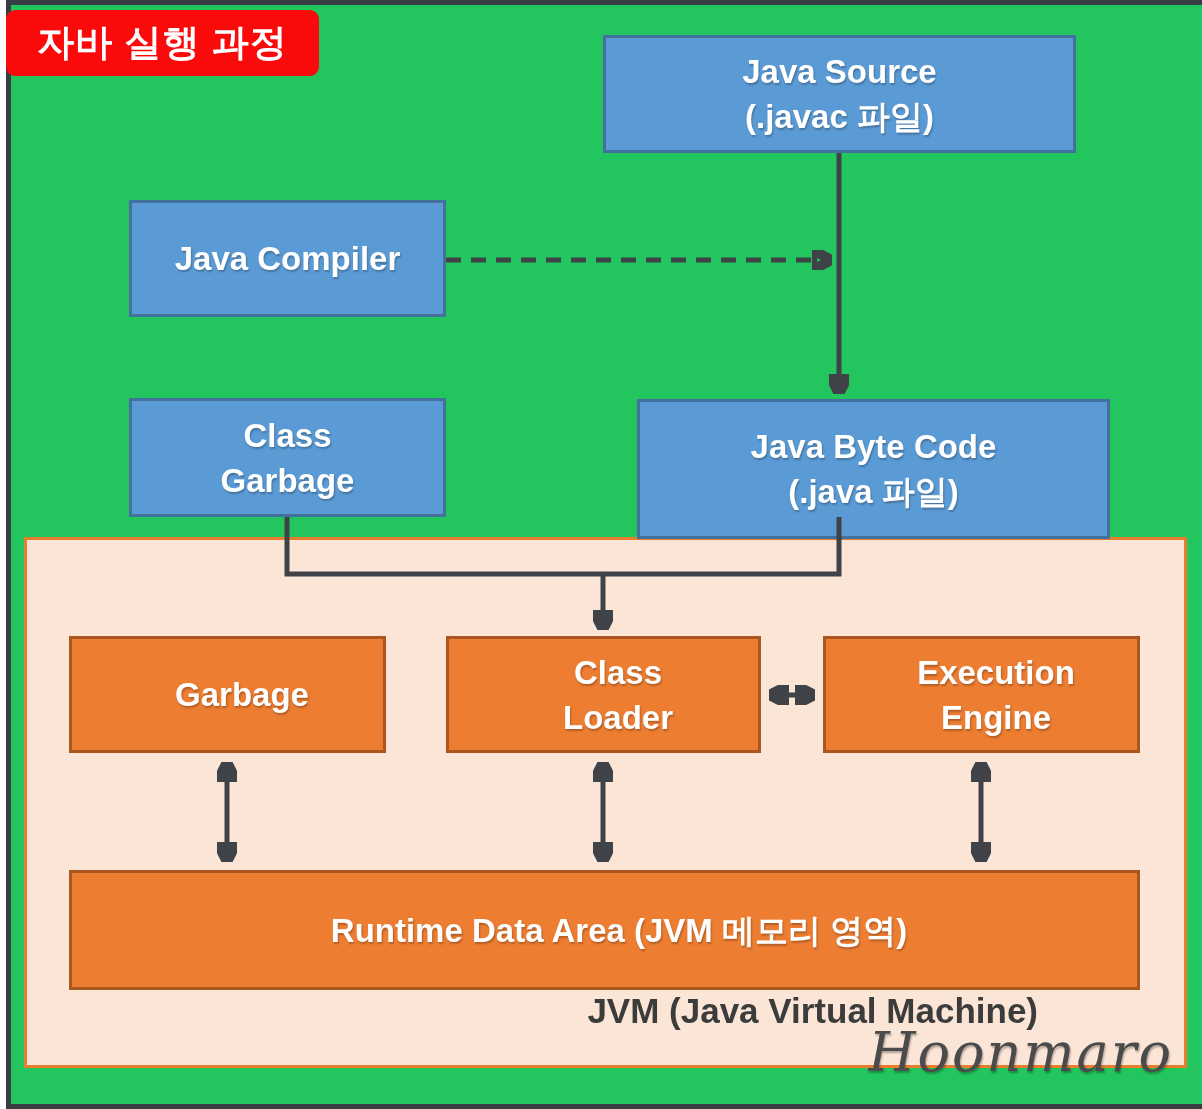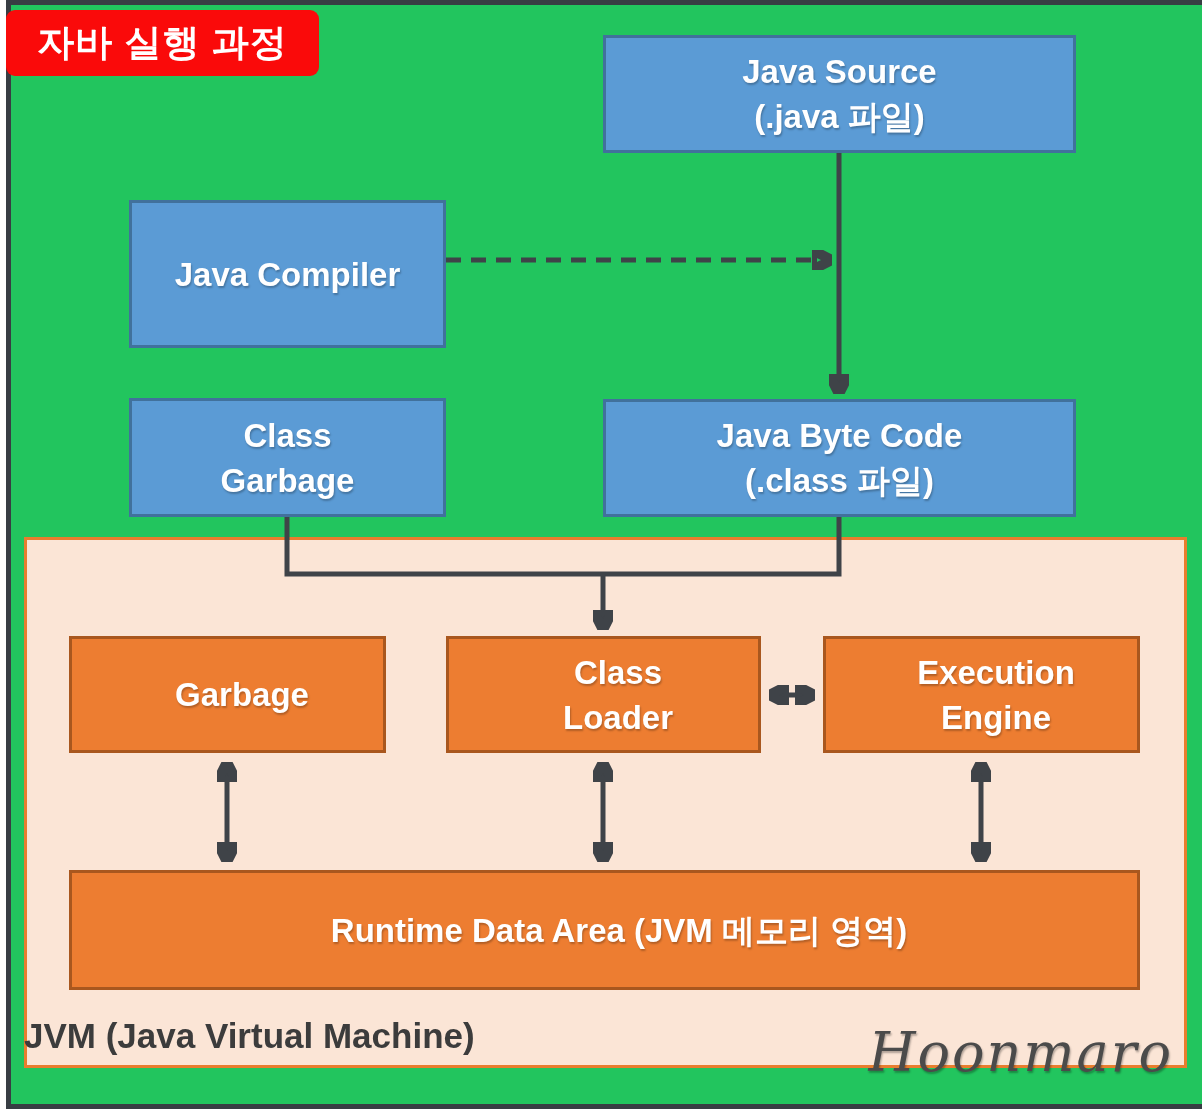--- a/index.html
+++ b/index.html
@@ -35,22 +35,22 @@
   }
   .blue{background:#5b9bd5;border:3px solid #41719c;}
   .orange{background:#ed7d31;border:3px solid #a9571e;padding-left:29px;}
   .jvm-container{
     position:absolute;left:18px;top:537px;width:1163px;height:531px;
     background:#fbe5d6;border:3px solid #e87d2e;
     box-sizing:border-box;
     z-index:1;
   }
   .jvm-label{
-    position:absolute;left:18px;top:1016px;width:1014px;
-    text-align:left;font-size:35px;font-weight:bold;color:#3c3c3c;
+    position:absolute;left:18px;top:991px;width:1014px;
+    text-align:right;font-size:35px;font-weight:bold;color:#3c3c3c;
     z-index:6;
   }
   .signature{
     position:absolute;right:35px;top:1021px;
     font-family:"DejaVu Serif", serif;font-style:italic;font-weight:normal;
     font-size:54px;color:#4b4b4b;letter-spacing:2px;
     text-shadow:1px 2px 2px rgba(0,0,0,0.3);
     z-index:45;
   }
   svg.arrows{
@@ -63,35 +63,35 @@
 </style>
 </head>
 <body>
 
 <div class="canvas">
 
   <div class="jvm-container"></div>
 
   <div class="node blue" style="left:597px;top:35px;width:473px;height:118px">
     <div>Java Source</div>
-    <div>(.java 파일)</div>
+    <div>(.javac 파일)</div>
   </div>
 
-  <div class="node blue" style="left:123px;top:200px;width:317px;height:148px">
+  <div class="node blue" style="left:123px;top:200px;width:317px;height:117px">
     <div>Java Compiler</div>
   </div>
 
   <div class="node blue" style="left:123px;top:398px;width:317px;height:119px">
     <div>Class</div>
     <div>Garbage</div>
   </div>
 
-  <div class="node blue" style="left:597px;top:399px;width:473px;height:118px">
+  <div class="node blue" style="left:631px;top:399px;width:473px;height:140px">
     <div>Java Byte Code</div>
-    <div>(.class 파일)</div>
+    <div>(.java 파일)</div>
   </div>
 
   <div class="node orange" style="left:63px;top:636px;width:317px;height:117px">
     <div>Garbage</div>
   </div>
 
   <div class="node orange" style="left:440px;top:636px;width:315px;height:117px">
     <div>Class</div>
     <div>Loader</div>
   </div>

